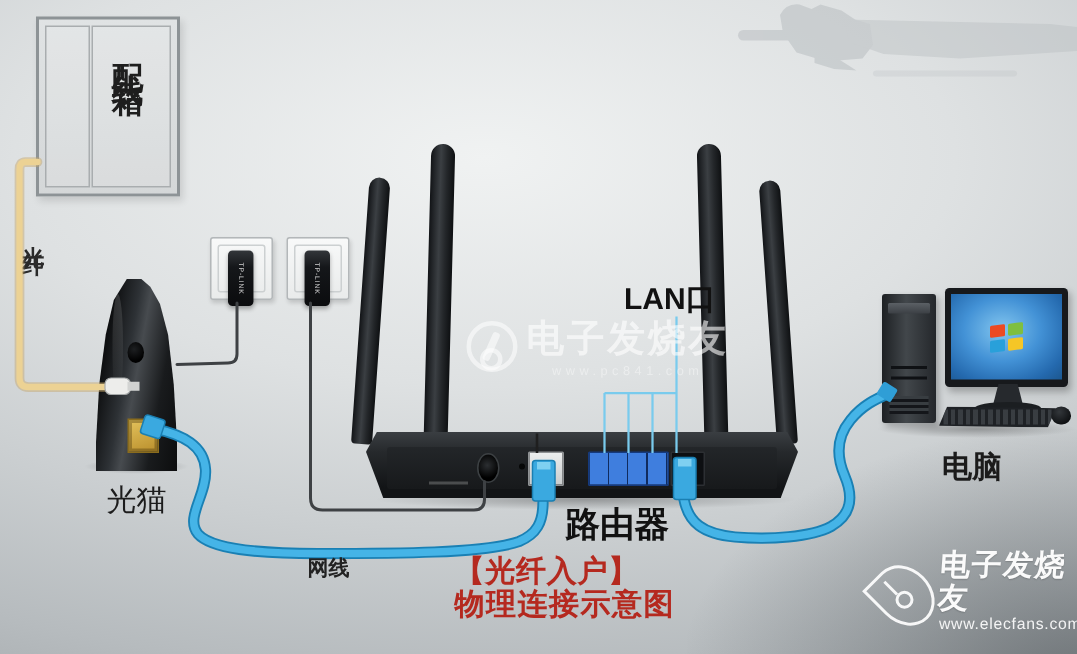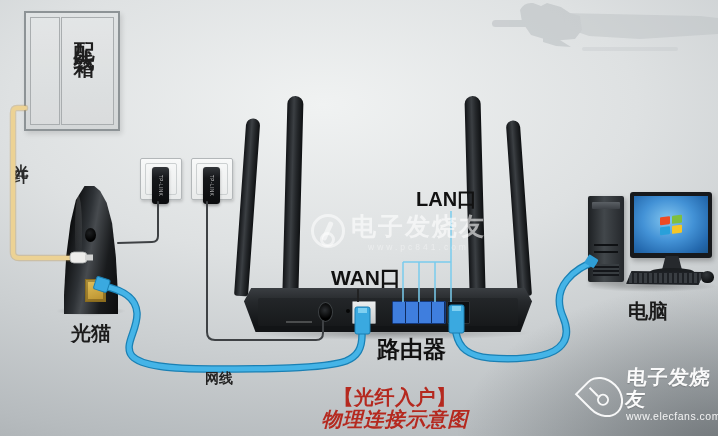--- a/index.html
+++ b/index.html
@@ -35,21 +35,21 @@
 
   
   .modem{left:64px;top:186px;width:54px;height:128px;
     clip-path:polygon(38% 0,56% 0,67% 4%,79% 13%,89% 29%,96% 55%,100% 85%,100% 100%,0 100%,0 85%,4% 55%,12% 29%,22% 11%);
     background:linear-gradient(100deg,#0a0b0c 16%,#2e3236 40%,#474b4f 50%,#191b1d 74%,#0c0d0e 100%);}
   .modem .gloss{position:absolute;left:20%;top:8%;width:14%;height:55%;background:linear-gradient(180deg,rgba(255,255,255,.14),rgba(255,255,255,0));border-radius:50%;}
   .modem .speaker{position:absolute;left:21px;top:42px;width:11px;height:14px;border-radius:50%;
     background:radial-gradient(circle at 40% 35%,#1d1f21,#000 70%);}
   .fiber-port{position:absolute;left:21px;top:93px;width:19px;height:21px;background:linear-gradient(160deg,#e3c25c,#b98f2c);
     border:1px solid #8a6c1d;box-shadow:inset 0 0 0 2px rgba(60,42,6,.35);}
-  .modem-label{left:60px;top:320px;width:62px;text-align:center;font-size:20px;font-weight:700;color:#1c1c1c;}
+  .modem-label{left:60px;top:320px;width:62px;text-align:center;font-size:20px;font-weight:400;color:#1c1c1c;}
 
   
   .router{left:228px;top:92px;width:312px;height:248px;}
   .ant{position:absolute;background:linear-gradient(90deg,#121417,#3b3f43 42%,#24272a 68%,#0e1012);
     border-radius:8px 8px 3px 3px;}
   .ant.il{left:57px;top:4px;width:16px;height:196px;transform:rotate(1.5deg);}
   .ant.ir{left:239px;top:4px;width:16px;height:196px;transform:rotate(-1.5deg);}
   .ant.ol{left:6px;top:26px;width:14px;height:178px;transform:rotate(4deg);transform-origin:bottom center;}
   .ant.or{left:290px;top:28px;width:14px;height:176px;transform:rotate(-4deg);transform-origin:bottom center;}
   .rbody{position:absolute;left:16px;top:196px;width:288px;height:44px;
@@ -94,23 +94,23 @@
     background:radial-gradient(circle at 40% 30%,#33373b,#0e1012 75%);}
   .pc-label{left:628px;top:298px;width:60px;text-align:left;font-size:20px;font-weight:600;color:#1b1b1b;}
 
   
   .lbl{color:#111;white-space:nowrap;}
   .wan-label{left:331px;top:264px;font-size:21px;font-weight:600;}
   .lan-label{left:416px;top:186px;font-size:20px;font-weight:600;}
   .router-label{left:377px;top:334px;font-size:23px;font-weight:600;}
   .cable-label{left:205px;top:370px;font-size:14px;font-weight:700;color:#222;}
 
-  .title{left:303px;top:371px;width:184px;text-align:center;color:#b5291f;font-weight:700;line-height:1.08;margin-top:16px;}
+  .title{left:303px;top:371px;width:184px;text-align:left;color:#b5291f;font-weight:700;line-height:1.08;}
   .title .t1{font-size:20px;letter-spacing:0.5px;}
-  .title .t2{font-size:20px;letter-spacing:1px;font-style:italic;}
+  .title .t2{font-size:20px;letter-spacing:1px;}
 
   
   .shadow{background:radial-gradient(ellipse at center,rgba(0,0,0,.28),rgba(0,0,0,0) 70%);border-radius:50%;}
   .sh-modem{left:56px;top:306px;width:70px;height:10px;}
   .sh-router{left:248px;top:326px;width:284px;height:14px;}
   .sh-pc{left:584px;top:280px;width:134px;height:12px;}
 
   
   .wm-center{left:311px;top:214px;display:flex;align-items:flex-start;gap:6px;}
   .pc-logo{width:28px;height:28px;border:3px solid rgba(255,255,255,.55);border-radius:50%;position:relative;flex:none;}
@@ -241,21 +241,20 @@
       <path d="M456,333 C459,348 468,356 490,358 C513,360 541,358 554,351 C568,343 569,331 563,317 C557,303 558,291 567,280 C575,270 584,266 593,262" fill="none" stroke="#45b4e7" stroke-width="5" stroke-linecap="round"></path>
       <rect x="449" y="305" width="15" height="28" rx="2" fill="#3aa9e0" stroke="#1a7fb2"></rect>
       <rect x="452" y="306" width="9" height="5" fill="#7fd0f1"></rect>
       <rect x="586" y="256" width="11" height="10" rx="1.5" fill="#2f9ed6" transform="rotate(32 591 261)"></rect>
     </g>
 
     <path d="M451,211 L451,302 M403,262 L451,262 M403,262 L403,302 M419,262 L419,302 M435,262 L435,302" fill="none" stroke="#79cbed" stroke-width="1.5"></path>
     <path d="M358,289 L358,302" fill="none" stroke="#1f1f1f" stroke-width="1.7"></path>
   </svg>
 
-  <div class="abs lbl wan-label z6">WAN口</div>
   <div class="abs lbl lan-label z6">LAN口</div>
   <div class="abs lbl router-label z6">路由器</div>
   <div class="abs lbl cable-label z6">网线</div>
 
   <div class="abs title z6">
     <div class="t1">【光纤入户】</div>
     <div class="t2">物理连接示意图</div>
   </div>
 
   <div class="abs wm-center z7">

